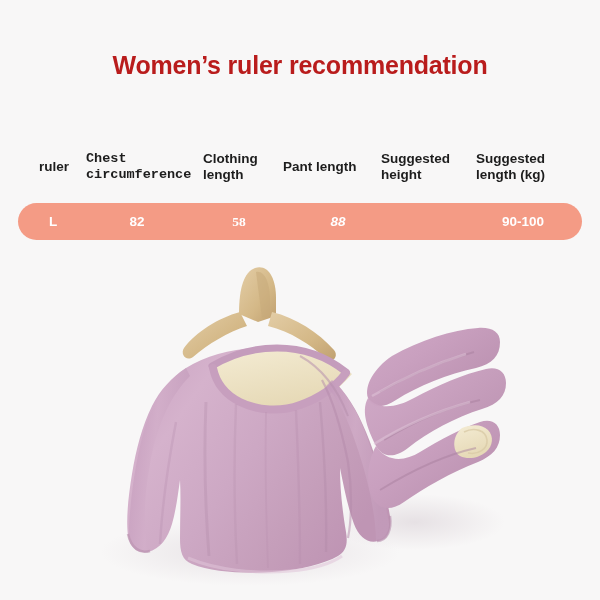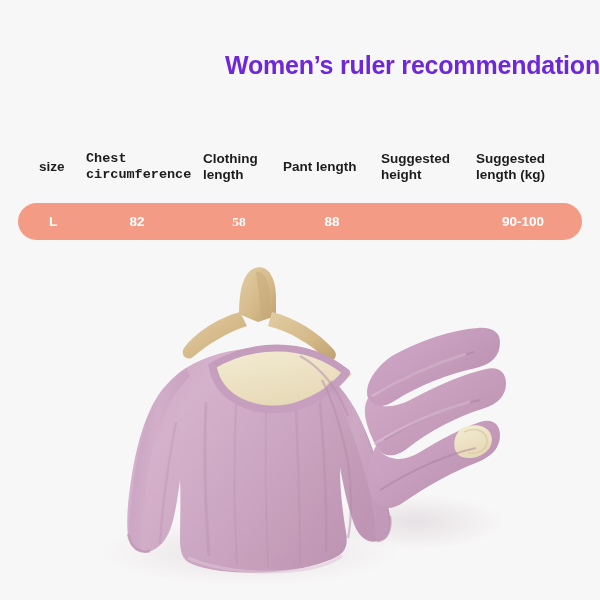--- a/index.html
+++ b/index.html
@@ -21,24 +21,24 @@
     height: 600px;
     background: #f8f7f7;
   }
 
   
   .title {
     position: absolute;
     top: 50px;
     left: 0;
     width: 600px;
-    text-align: right;
+    text-align: center;
     font-size: 25px;
     font-weight: bold;
-    color: #6d28d9;
+    color: #b91c1c;
     letter-spacing: -0.2px;
     line-height: 1.2;
   }
 
   
   .size-table {
     position: absolute;
     top: 148px;
     left: 18px;
     width: 564px;
@@ -80,21 +80,21 @@
     line-height: 37px;
     font-size: 13.5px;
     font-weight: bold;
     color: #ffffff;
     text-align: center;
   }
 
   .td-size     { left: 12px;  width: 46px;  }
   .td-chest    { left: 60px;  width: 118px; }
   .td-clothing { left: 180px; width: 82px; font-family: Liberation Serif, serif;  }
-  .td-pant     { left: 266px; width: 96px;  }
+  .td-pant     { left: 272px; width: 96px; font-style: italic;  }
   .td-height   { left: 358px; width: 100px; }
   .td-weight   { left: 456px; width: 98px;  }
 
   
   .photo {
     position: absolute;
     top: 252px;
     left: 0;
     width: 600px;
     height: 348px;
@@ -104,21 +104,21 @@
 </head>
 <body>
 
 <div class="page">
 
   <div class="title">Women’s ruler recommendation</div>
 
   <div class="size-table">
 
     <div class="table-head">
-      <div class="th th-size">size</div>
+      <div class="th th-size">ruler</div>
 
       <div class="th th-chest">
         <div>Chest</div>
         <div>circumference</div>
       </div>
 
       <div class="th th-clothing">
         <div>Clothing</div>
         <div>length</div>
       </div>

